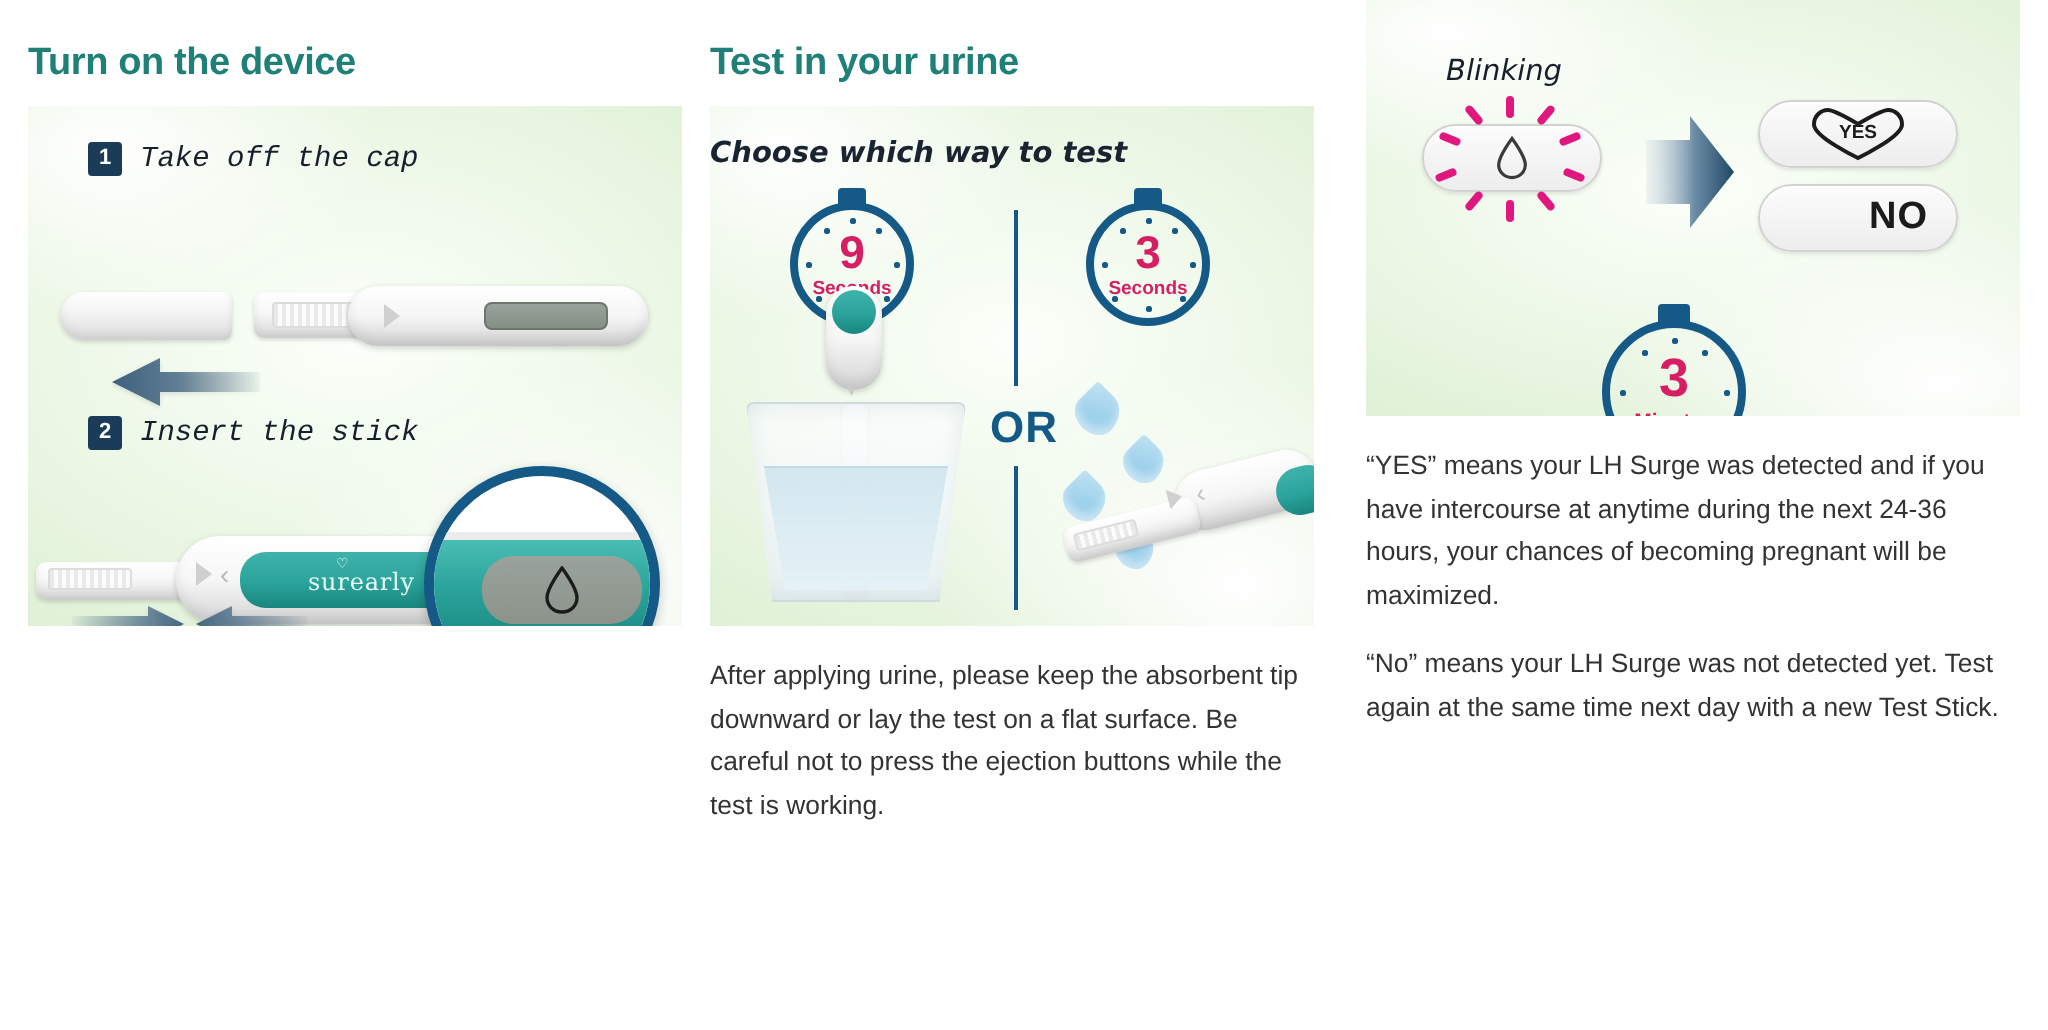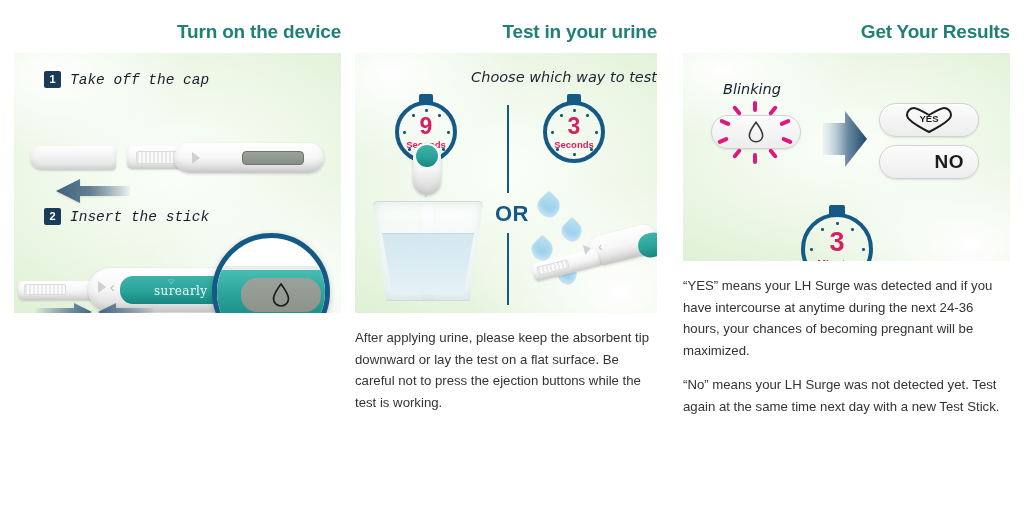--- a/index.html
+++ b/index.html
@@ -11,21 +11,21 @@
     overflow: hidden;
   }
   .page { position: relative; width: 1024px; height: 515px; background: #fff; }
 
   .column { position: absolute; top: 0; }
   #col-1 { left: 14px;  width: 327px; }
   #col-2 { left: 355px; width: 302px; }
   #col-3 { left: 683px; width: 327px; }
 
   .col-title {
-    text-align: right;
+    text-align: left;
     color: #1f8077;
     font-size: 19px;
     font-weight: bold;
     letter-spacing: -0.2px;
     margin-top: 20px;
     margin-bottom: 9px;
     height: 24px;
     line-height: 24px;
   }
 
@@ -109,22 +109,22 @@
     border-top: 4px solid #e9ecea; border-bottom: 4px solid #dfe3e1;
   }
   .mag-lcd {
     position: absolute; left: 24px; top: 40px; width: 80px; height: 34px;
     background: linear-gradient(#9aa39b, #8b938b);
     border-radius: 16px; display: flex; align-items: center; justify-content: center;
   }
 
   
   .sub-italic {
-    position: absolute; width: 100%; text-align: right;
-    font-size: 14.5px; font-style: italic; color: #1a2430; font-weight: 400;
+    position: absolute; width: 100%; text-align: left;
+    font-size: 14.5px; font-style: italic; color: #1a2430; font-weight: 700;
     font-family: "DejaVu Sans", sans-serif;
   }
   .watch { position: absolute; }
   .watch-dial {
     position: relative; border-radius: 50%;
     border: 4px solid #155a86; background: transparent;
     display: flex; flex-direction: column; align-items: center; justify-content: center;
   }
   .watch-crown {
     position: absolute; left: 50%; transform: translateX(-50%);
@@ -338,21 +338,20 @@
       <div style="position:absolute;left:229px;top:191px;width:0;height:0;border-left:7px solid #d0d0d0;border-top:5px solid transparent;border-bottom:5px solid transparent;transform:rotate(-14deg);"></div>
       <div style="position:absolute;left:243px;top:186px;font-size:13px;color:#c2c2c2;transform:rotate(-14deg);">‹</div>
     </div>
 
     <div class="copy">
       <p>After applying urine, please keep the absorbent tip downward or lay the test on a flat surface. Be careful not to press the ejection buttons while the test is working.</p>
     </div>
   </div>
 
   <div class="column" id="col-3">
-    <div class="col-title">Get Your Results</div>
 
     <div class="panel" id="panel-3">
 
       <div style="position:absolute; left:40px; top:28px; font-size:14.5px; font-style:italic; color:#15202b; font-weight:500; font-family:'DejaVu Sans', sans-serif;">Blinking</div>
 
       <div class="pill" style="left:28px; top:62px; width:90px; height:34px;">
         <svg width="16" height="22" viewBox="0 0 18 24">
           <path d="M9 1 C9 1 1.5 11 1.5 15.8 C1.5 20 4.9 23 9 23 C13.1 23 16.5 20 16.5 15.8 C16.5 11 9 1 9 1 Z" fill="none" stroke="#3a3a3a" stroke-width="1.8"></path>
         </svg>
       </div>

